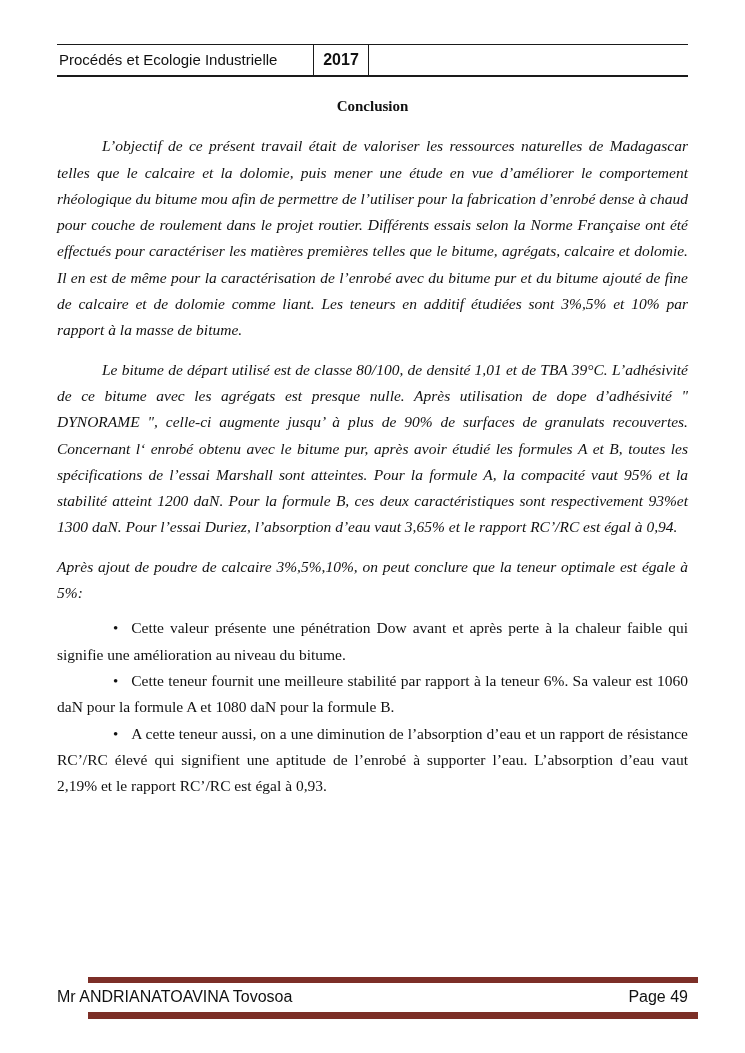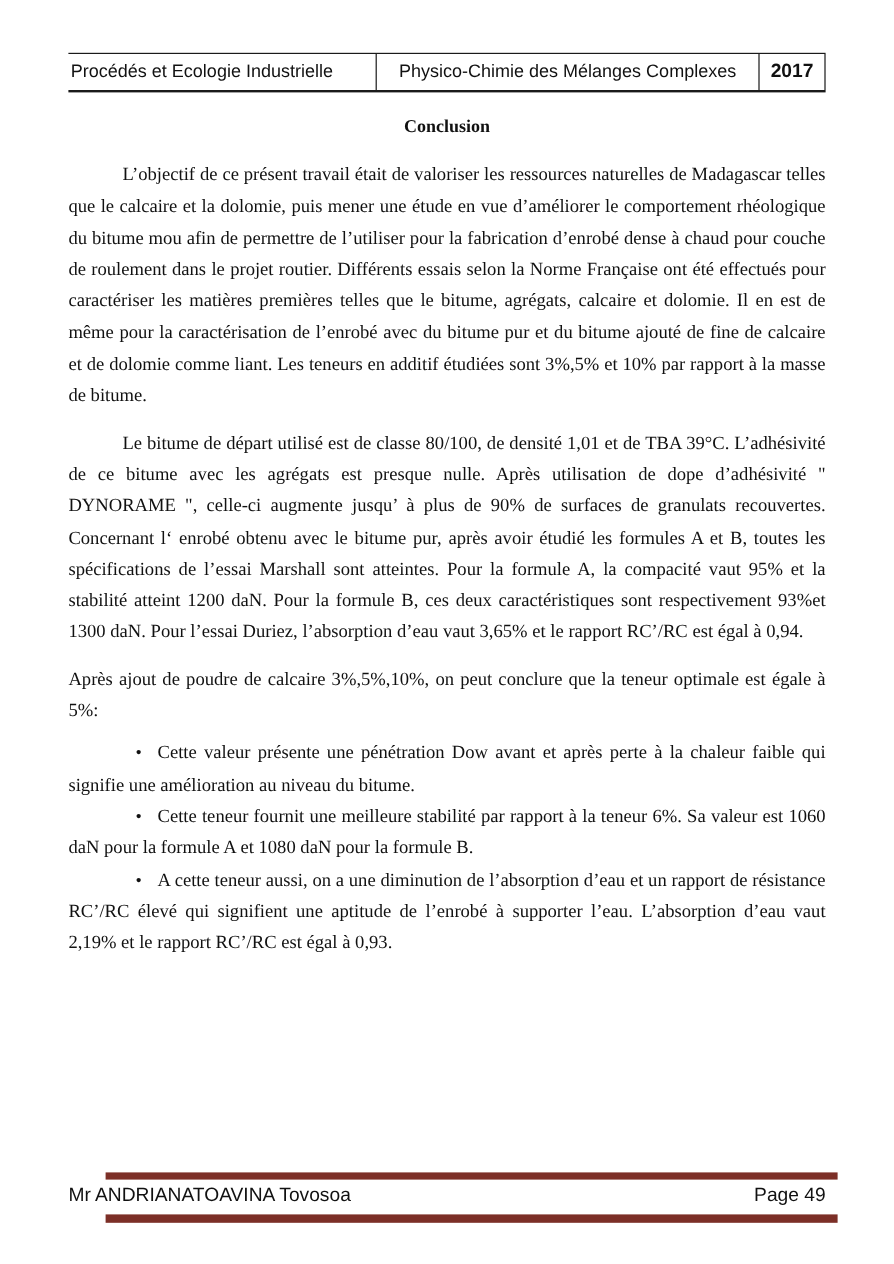--- a/index.html
+++ b/index.html
@@ -50,21 +50,21 @@
     font-size: 15.5px;
     line-height: 26.3px;
     color: #111111;
   }
   .title {
     font-size: 15px;
     font-weight: bold;
     text-align: center;
     margin-bottom: 14px;
   }
-  p.para { text-align: justify; margin-bottom: 13px; }
+  p.para { text-align: justify; margin-bottom: 13px; font-style: italic; }
   p.first-indent { text-indent: 45px; }
   p.no-indent { margin-bottom: 9px; }
 
   .bullet-list { margin-top: 8px; }
   .bullet-item {
     text-align: justify;
     text-indent: 56px; 
   }
   .bullet-glyph { margin-right: 13px; font-size: 15px; }
 
@@ -93,21 +93,20 @@
     padding: 5px 0 6px 0;
   }
 </style>
 </head>
 <body>
 
 <div class="page">
 
   <div class="header">
     <span class="h-cell h-left">Procédés et Ecologie Industrielle</span>
-    <span class="h-cell h-center">Physico-Chimie des Mélanges Complexes</span>
     <span class="h-cell h-year">2017</span>
   </div>
 
   <div class="content">
     <h1 class="title">Conclusion</h1>
 
     <p class="para first-indent">L’objectif de ce présent travail était de valoriser les ressources naturelles de Madagascar telles que le calcaire et la dolomie, puis mener une étude en vue d’améliorer le comportement rhéologique du bitume mou afin de permettre de l’utiliser pour la fabrication d’enrobé dense à chaud pour couche de roulement dans le projet routier. Différents essais selon la Norme Française ont été effectués pour caractériser les matières premières telles que le bitume, agrégats, calcaire et dolomie. Il en est de même pour la caractérisation de l’enrobé avec du bitume pur et du bitume ajouté de fine de calcaire et de dolomie comme liant. Les teneurs en additif étudiées sont 3%,5% et 10% par rapport à la masse de bitume.</p>
 
     <p class="para first-indent">Le bitume de départ utilisé est de classe 80/100, de densité 1,01 et de TBA 39°C. L’adhésivité de ce bitume avec les agrégats est presque nulle. Après utilisation de dope d’adhésivité " DYNORAME ", celle-ci augmente jusqu’ à plus de 90% de surfaces de granulats recouvertes. Concernant l‘ enrobé obtenu avec le bitume pur, après avoir étudié les formules A et B, toutes les spécifications de l’essai Marshall sont atteintes. Pour la formule A, la compacité vaut 95% et la stabilité atteint 1200 daN. Pour la formule B, ces deux caractéristiques sont respectivement 93%et 1300 daN. Pour l’essai Duriez, l’absorption d’eau vaut 3,65% et le rapport RC’/RC est égal à 0,94.</p>
 

